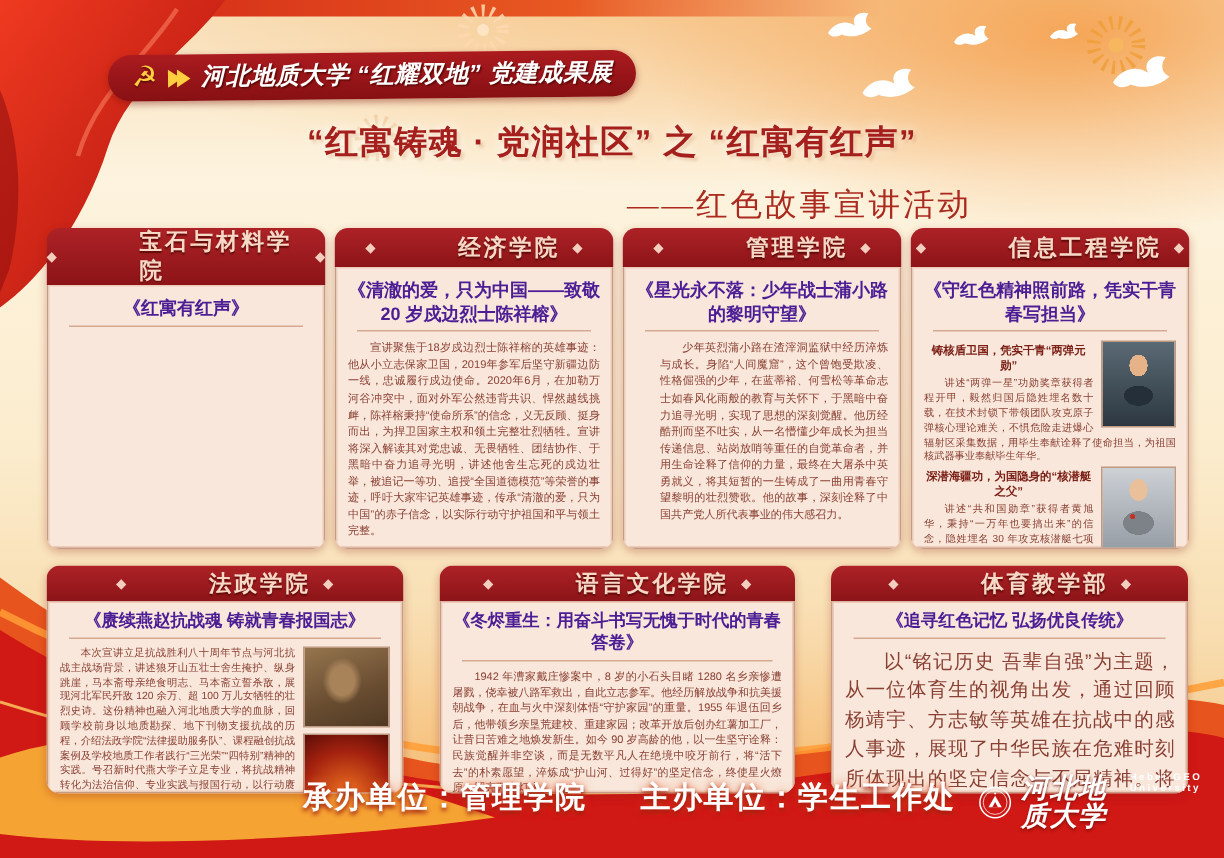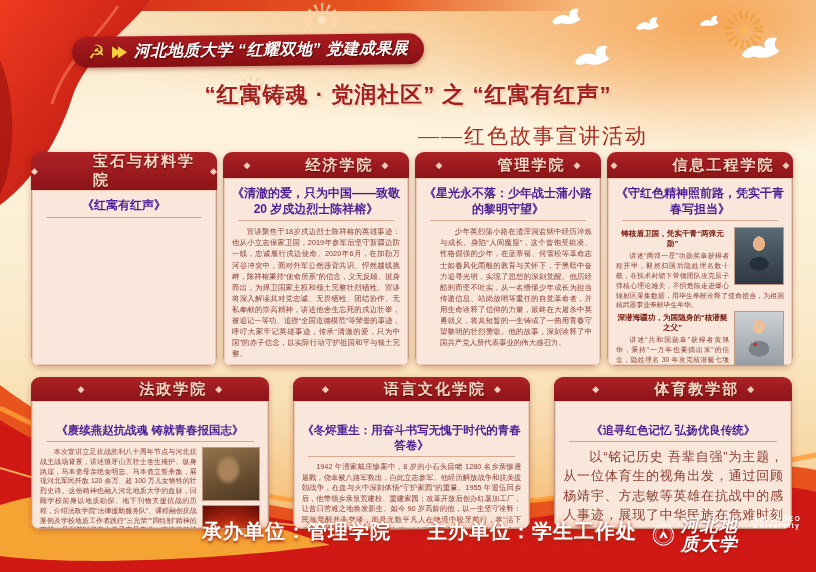--- a/index.html
+++ b/index.html
@@ -40,21 +40,21 @@
   .card{display:flex;flex-direction:column;border-radius:9px;overflow:hidden;
     box-shadow:0 2px 6px rgba(140,30,20,.3);}
   .card-head{flex:0 0 26px;display:flex;align-items:center;justify-content:center;gap:8px;
     background:linear-gradient(180deg,#ad2226,#8c1418);color:#f6d8c6;}
   .row2 .card-head{flex-basis:24px;}
   .college{font-size:15px;font-weight:bold;letter-spacing:2px;text-shadow:0 1px 1px #5d0a08;margin-left:47px;}
   .dia{font-size:9px;color:#f3cdbd;}
   .card-body{flex:1;background:#f8e7da;border:1px solid #c79a85;border-top:none;
     box-shadow:inset 0 0 0 1px #ecccb8;padding:6px 8px 4px;overflow:hidden;}
   .card-title{font-size:12px;font-weight:800;color:#4c1d95;text-align:center;line-height:1.3;margin:2px 0 3px;}
-  .row2 .card-title{font-size:11.5px;margin-top:16px;}
+  .row2 .card-title{font-size:11.5px;margin-top:0;}
   .divider{height:1px;background:#d5a992;margin:2px 6px 5px;}
   .card-text{margin:0;color:#8a4034;text-align:justify;text-indent:2em;}
   .t1{font-size:9px;line-height:1.62;}
   .t2{font-size:7.4px;line-height:1.5;}
   .t3{font-size:7.4px;line-height:1.5;margin-left:16px;}
   .t4{font-size:6.8px;line-height:1.45;}
   .t5{font-size:6.9px;line-height:1.42;}
   .t6{font-size:7.3px;line-height:1.46;}
   .t7{font-size:13px;line-height:1.5;}
   .subhead{font-size:7.6px;font-weight:bold;color:#7c2017;text-align:center;margin:3px 0 2px;}
@@ -169,21 +169,21 @@
 
     <div class="card">
       <div class="card-head">
         <span class="dia">◆</span>
         <span class="college">经济学院</span>
         <span class="dia">◆</span>
       </div>
       <div class="card-body">
         <div class="card-title">《清澈的爱，只为中国——致敬 20 岁戍边烈士陈祥榕》</div>
         <div class="divider"></div>
-        <p class="card-text t2">宣讲聚焦于18岁戍边烈士陈祥榕的英雄事迹：他从小立志保家卫国，2019年参军后坚守新疆边防一线，忠诚履行戍边使命。2020年6月，在加勒万河谷冲突中，面对外军公然违背共识、悍然越线挑衅，陈祥榕秉持“使命所系”的信念，义无反顾、挺身而出，为捍卫国家主权和领土完整壮烈牺牲。宣讲将深入解读其对党忠诚、无畏牺牲、团结协作、无私奉献的崇高精神，讲述他舍生忘死的戍边壮举，被追记一等功、追授“全国道德模范”等荣誉的事迹，呼吁大家牢记英雄事迹，传承“清澈的爱，只为中国”的赤子信念，以实际行动守护祖国和平与领土完整。</p>
+        <p class="card-text t2">宣讲聚焦于18岁戍边烈士陈祥榕的英雄事迹：他从小立志保家卫国，2019年参军后坚守新疆边防一线，忠诚履行戍边使命。2020年6月，在加勒万河谷冲突中，面对外军公然违背共识、悍然越线挑衅，陈祥榕秉持“使命所系”的信念，义无反顾、挺身而出，为捍卫国家主权和领土完整壮烈牺牲。宣讲将深入解读其对党忠诚、无畏牺牲、团结协作、于黑暗中奋力追寻光明，讲述他舍生忘死的戍边壮举，被追记一等功、追授“全国道德模范”等荣誉的事迹，呼吁大家牢记英雄事迹，传承“清澈的爱，只为中国”的赤子信念，以实际行动守护祖国和平与领土完整。</p>
       </div>
     </div>
 
     <div class="card">
       <div class="card-head">
         <span class="dia">◆</span>
         <span class="college">管理学院</span>
         <span class="dia">◆</span>
       </div>
       <div class="card-body">

